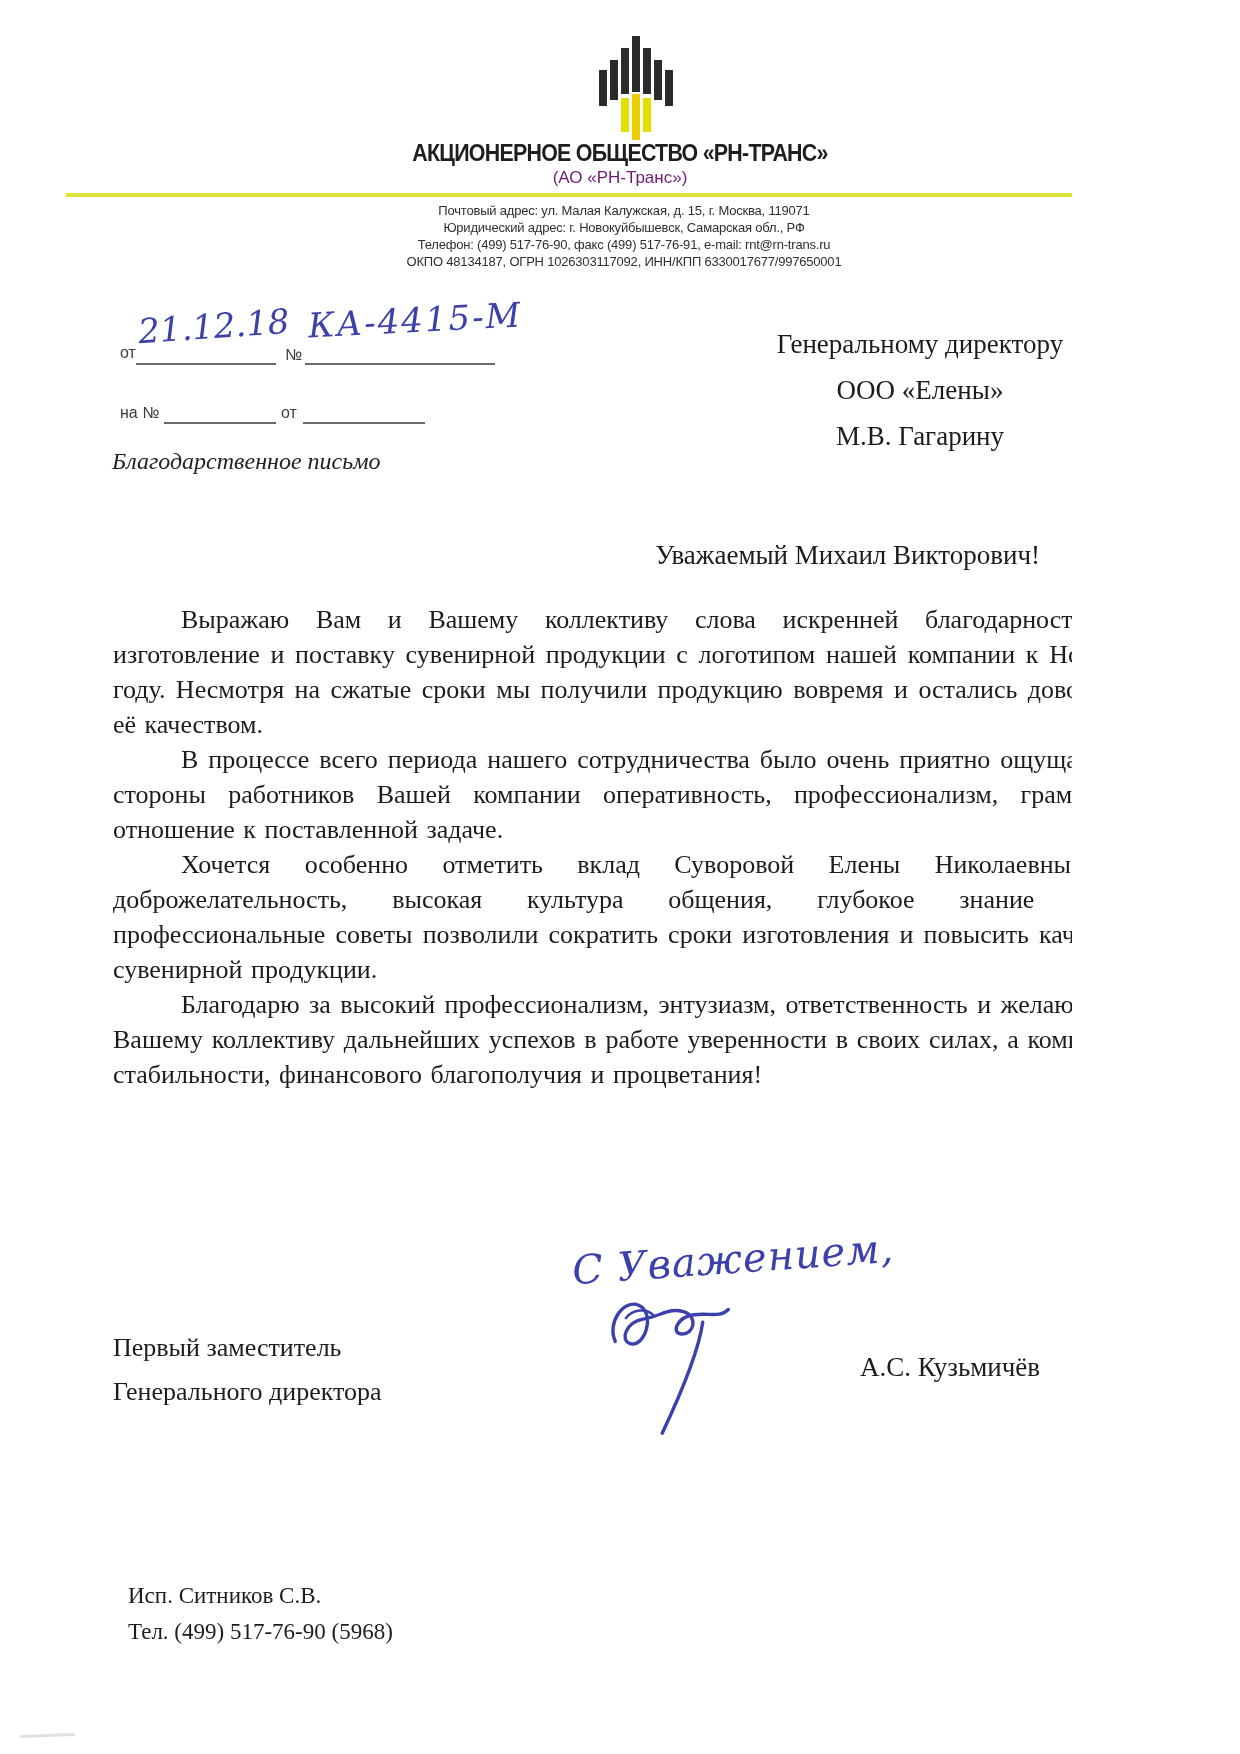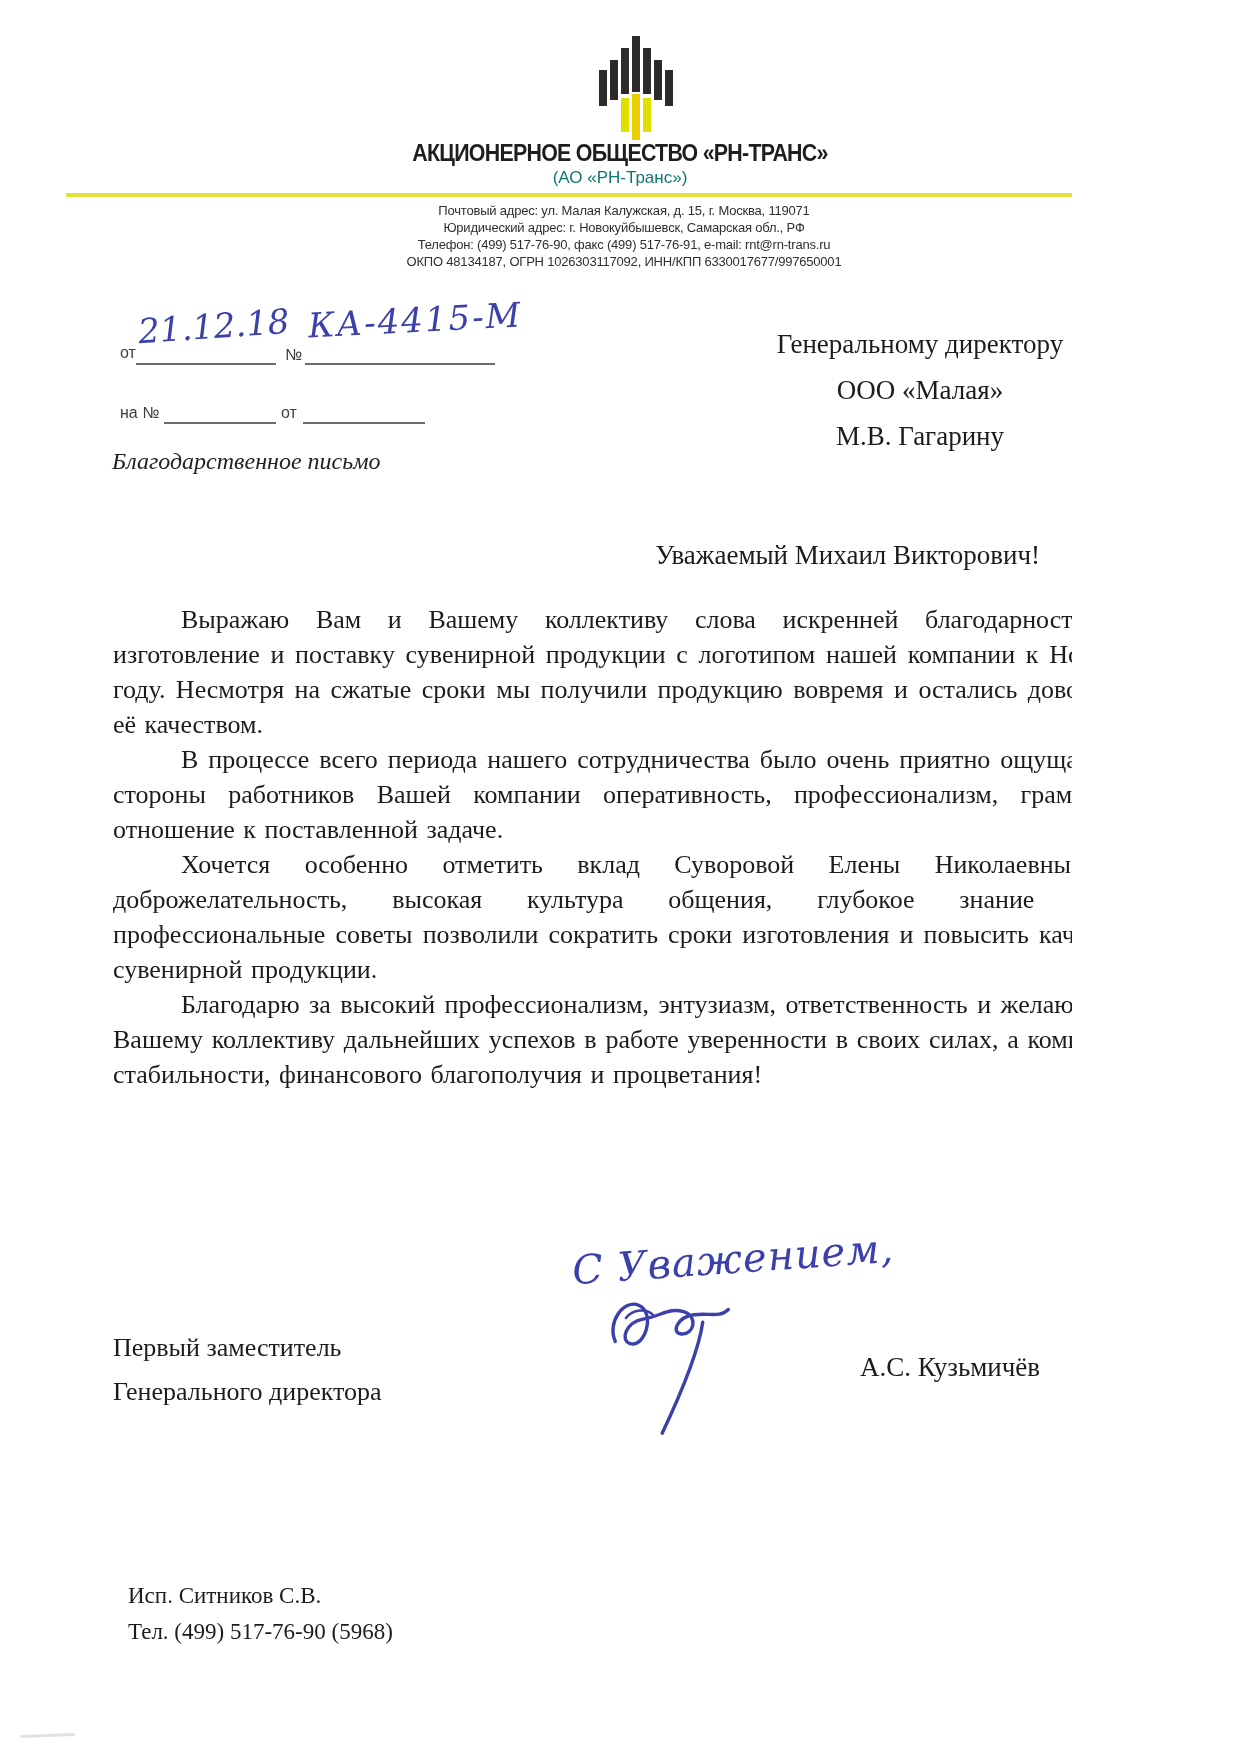--- a/index.html
+++ b/index.html
@@ -18,21 +18,21 @@
     text-align:center;
     font-family:"Liberation Sans", sans-serif;
     font-weight:700;font-size:23px;letter-spacing:-0.8px;
     color:#201d1e;
     transform:scaleX(0.93);
   }
   .company-short{
     position:absolute;left:0;top:168px;width:1240px;
     text-align:center;
     font-family:"Liberation Sans", sans-serif;
-    font-size:17px;color:#0f766e;letter-spacing:0;
+    font-size:17px;color:#701a75;letter-spacing:0;
   }
   .accent-line{
     position:absolute;left:66px;top:193px;width:1112px;height:4px;
     background:#e3e23a;
   }
   .address-block{
     position:absolute;left:4px;top:202px;width:1240px;
     text-align:center;
     font-family:"Liberation Sans", sans-serif;
     font-size:13px;line-height:17px;color:#2f2f2f;
@@ -133,21 +133,21 @@
   <span class="uline" style="left:305px;top:362px;width:190px;"></span>
   <span class="hand hand-number">КА-4415-М</span>
 
   <span class="lbl" style="left:120px;top:404px;">на №</span>
   <span class="uline" style="left:164px;top:421px;width:112px;"></span>
   <span class="lbl" style="left:281px;top:404px;">от</span>
   <span class="uline" style="left:303px;top:421px;width:122px;"></span>
 
   <div class="recipient">
     <div>Генеральному директору</div>
-    <div>ООО «Малая»</div>
+    <div>ООО «Елены»</div>
     <div>М.В. Гагарину</div>
   </div>
 
   <div class="subject">Благодарственное письмо</div>
 
   <div class="salutation">Уважаемый Михаил Викторович!</div>
 
   <div class="body-text">
     <p>Выражаю Вам и Вашему коллективу слова искренней благодарности за изготовление и поставку сувенирной продукции с логотипом нашей компании к Новому году. Несмотря на сжатые сроки мы получили продукцию вовремя и остались довольны её качеством.</p>
     <p>В процессе всего периода нашего сотрудничества было очень приятно ощущать со стороны работников Вашей компании оперативность, профессионализм, грамотное отношение к поставленной задаче.</p>

